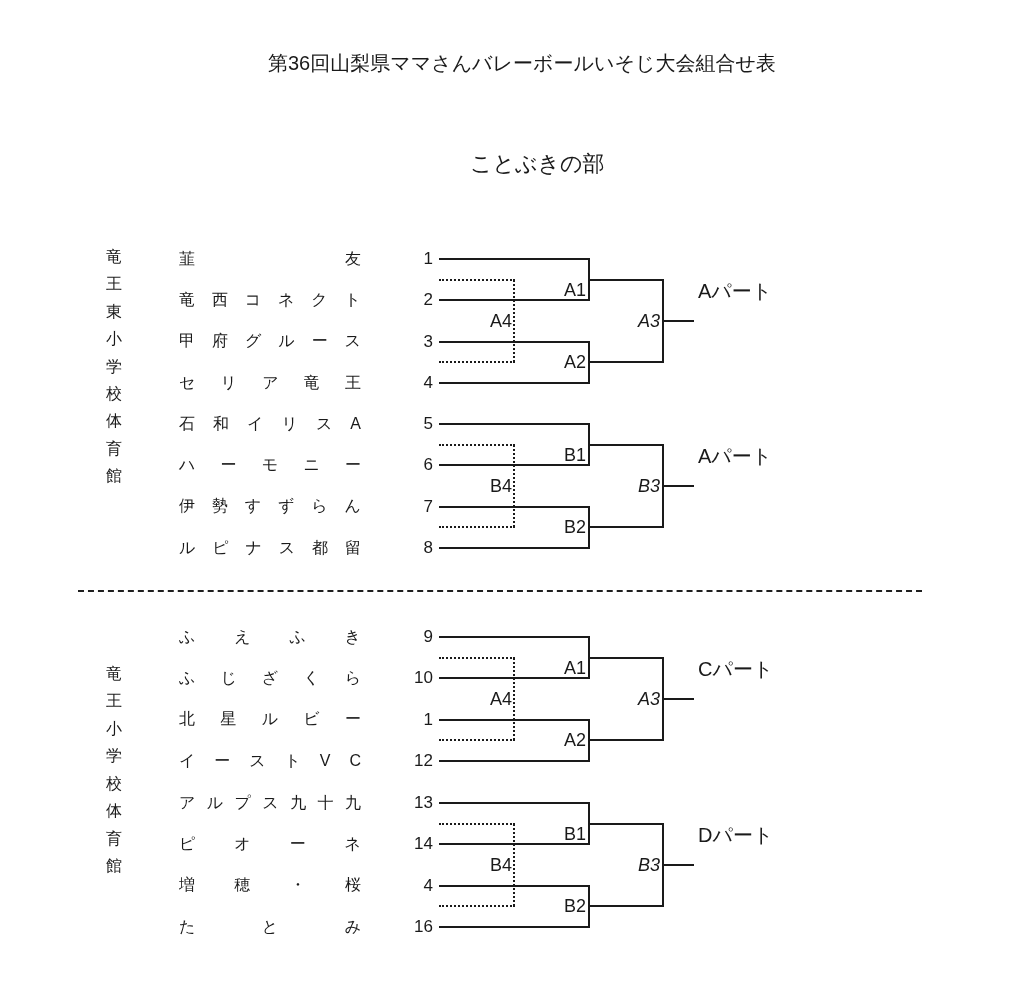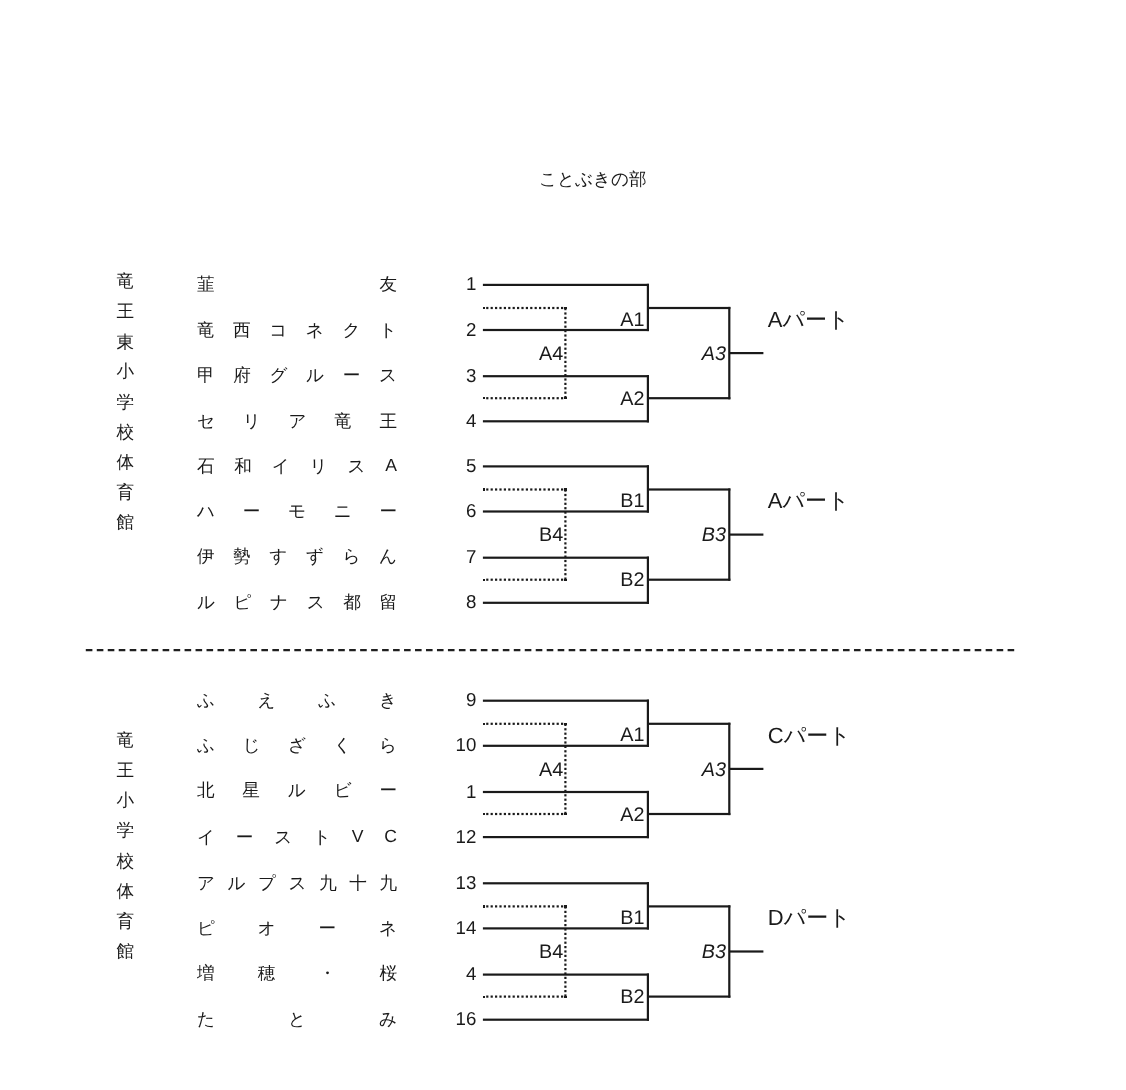--- a/index.html
+++ b/index.html
@@ -1,21 +1,21 @@
 <!DOCTYPE html>
 <html><head>
 <meta charset="utf-8">
 <style>
   html,body{margin:0;padding:0;background:#fff;}
   .page{
     position:relative;width:1024px;height:991px;background:#ffffff;
     font-family:"Liberation Sans","DejaVu Sans",sans-serif;color:#1a1a1a;overflow:hidden;
   }
   .title{position:absolute;left:268px;top:51px;font-size:20px;line-height:24px;white-space:nowrap;}
-  .subtitle{position:absolute;left:490px;top:152px;font-size:16px;line-height:24px;white-space:nowrap;}
+  .subtitle{position:absolute;left:470px;top:152px;font-size:22px;line-height:24px;white-space:nowrap;}
   .venue{
     position:absolute;left:97px;width:34px;display:flex;flex-direction:column;
     justify-content:space-between;align-items:center;font-size:16px;line-height:16px;
   }
   .venue-1{top:249px;height:235px;}
   .venue-2{top:666px;height:208px;}
   .divider{position:absolute;left:78px;top:590px;width:844px;height:0;border-top:2px dashed #1f1f1f;}
   .group{position:absolute;left:0;width:1024px;height:140px;}
   .g-a{top:259px;} .g-b{top:424px;} .g-c{top:637px;} .g-d{top:803px;}
   .tname{
@@ -41,20 +41,21 @@
   .m1{top:20px;} .m2{top:92.3px;}
   .clabel{left:472px;top:51px;}
   .flabel{left:620px;top:51px;font-style:italic;}
   .plabel{position:absolute;left:698px;top:21px;height:22px;line-height:22px;font-size:20px;white-space:nowrap;}
 </style>
 </head>
 <body>
 
 <div class="page">
 
+  <div class="title">第36回山梨県ママさんバレーボールいそじ大会組合せ表</div>
   <div class="subtitle">ことぶきの部</div>
 
   <div class="venue venue-1">
       <span>竜</span>
       <span>王</span>
       <span>東</span>
       <span>小</span>
       <span>学</span>
       <span>校</span>
       <span>体</span>

